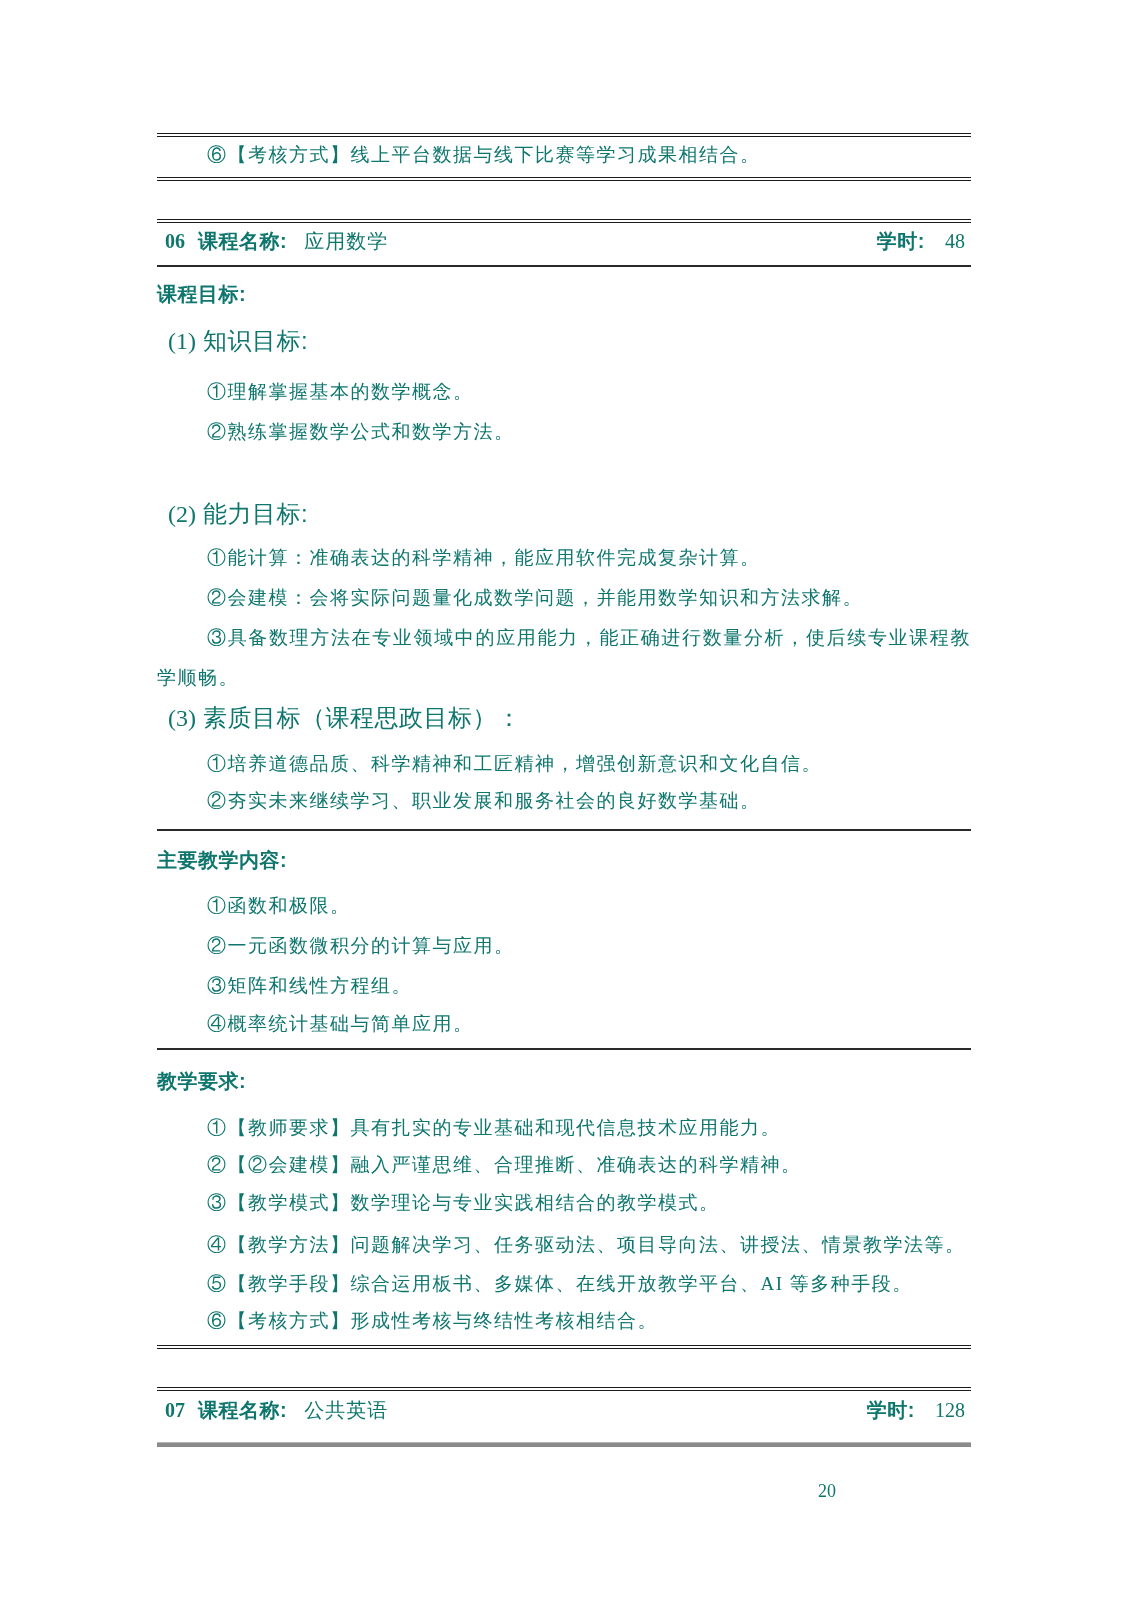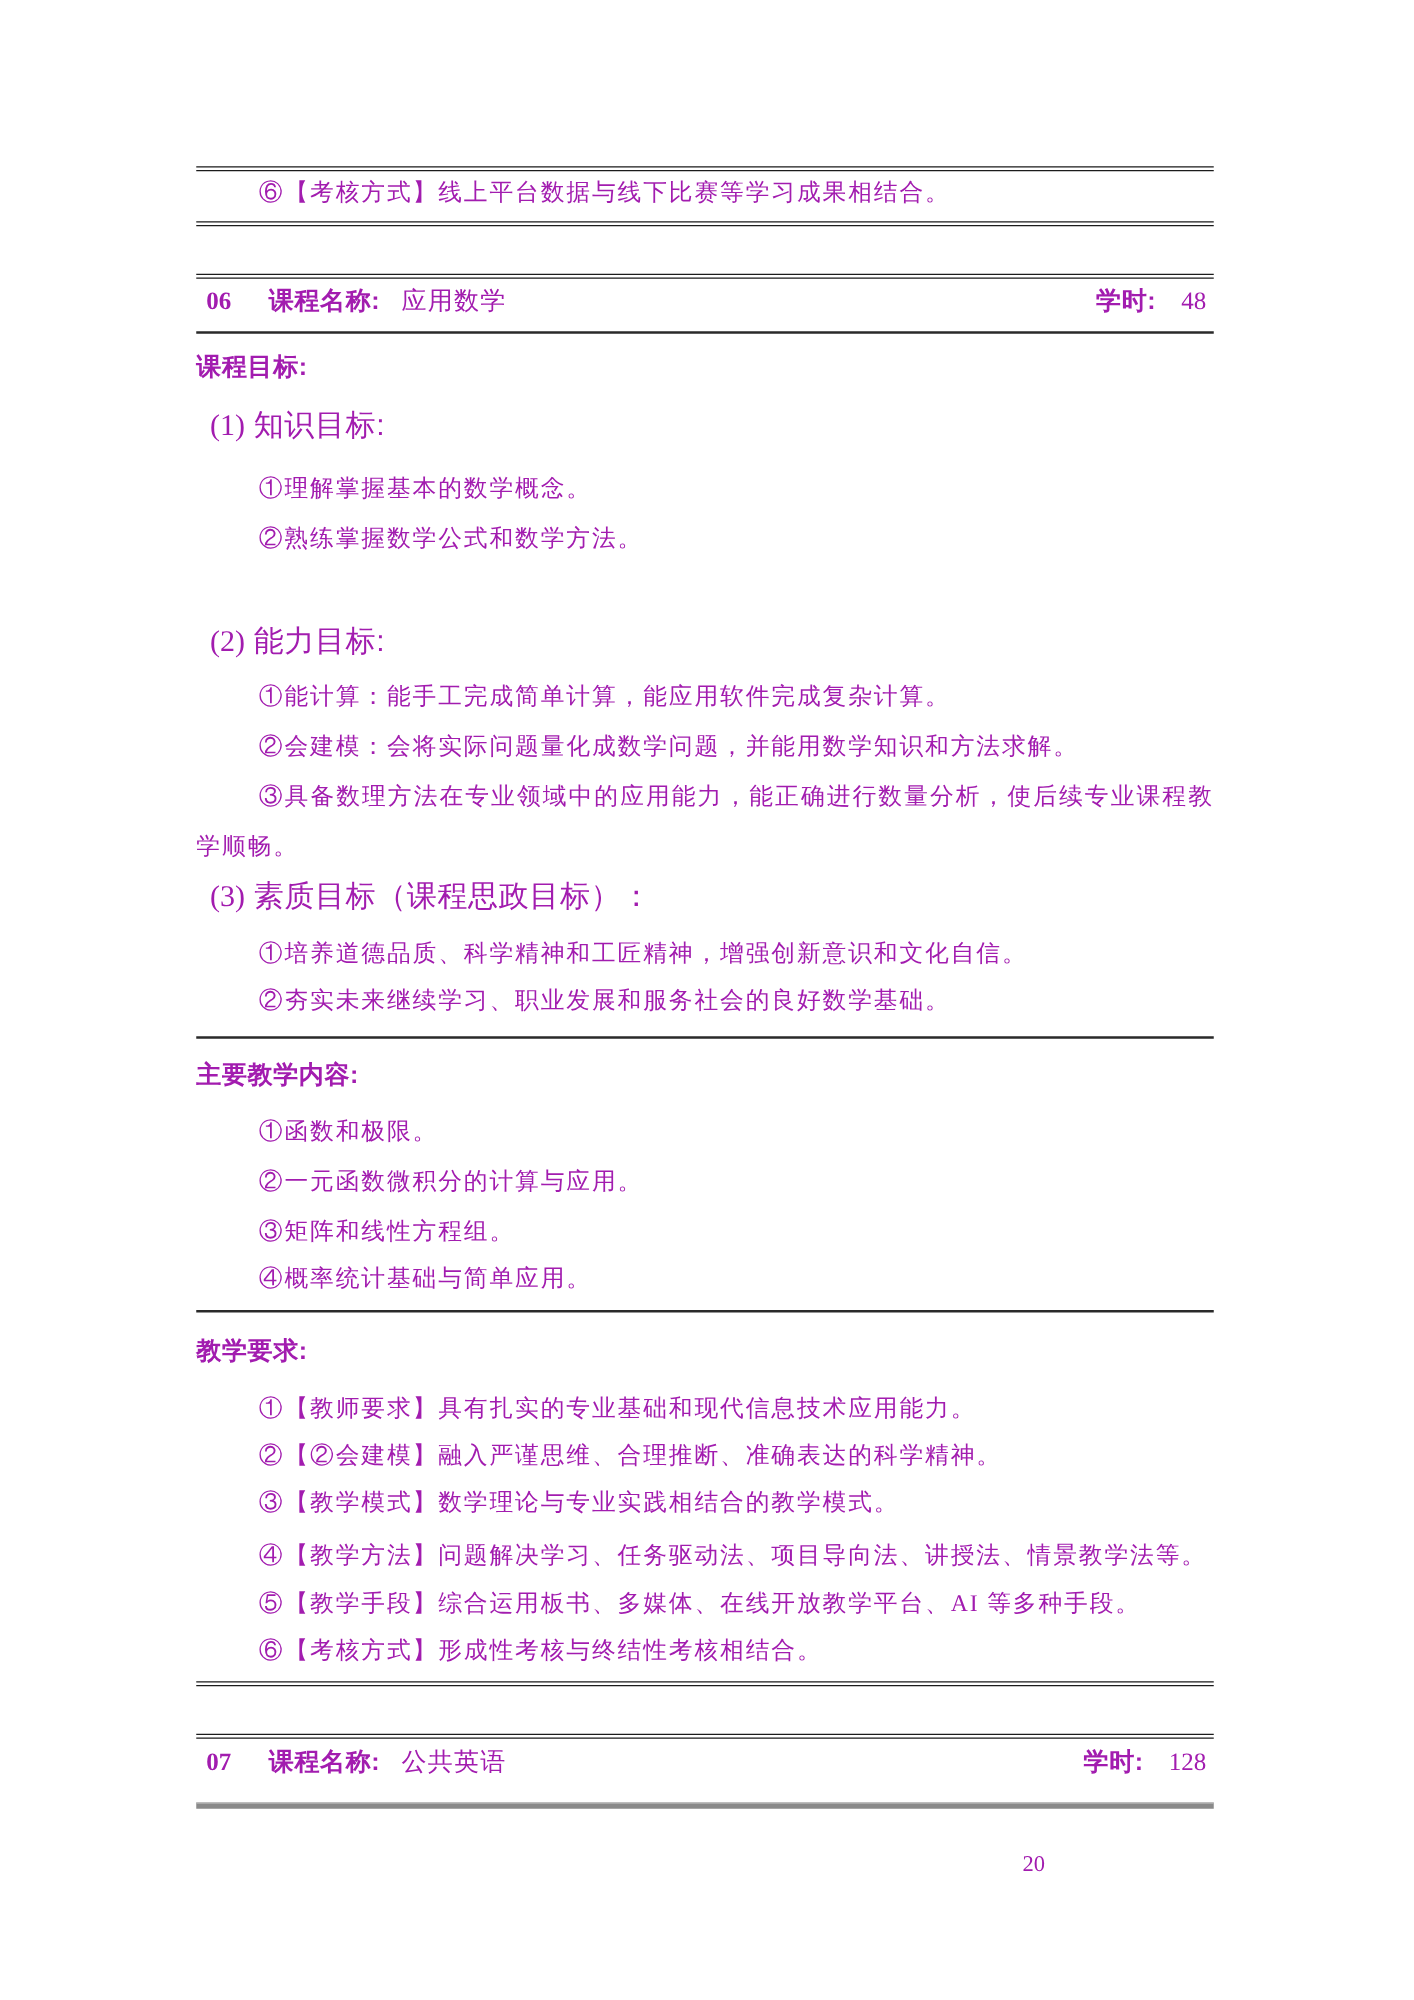--- a/index.html
+++ b/index.html
@@ -2,21 +2,21 @@
 <html><head>
 <meta charset="utf-8">
 <style>
   html, body { margin: 0; padding: 0; background: #ffffff; }
   .page {
     position: relative;
     width: 997px;
     height: 1600px;
     background: #ffffff;
     font-family: "Liberation Serif", "DejaVu Serif", serif;
-    color: #a21caf;
+    color: #0f766e;
     overflow: hidden;
   }
   
   .hr2 {
     position: absolute;
     left: 157px;
     width: 814px;
     height: 2px;
     border-top: 1.5px solid #1b1b1b;
     border-bottom: 1.5px solid #1b1b1b;
@@ -84,21 +84,21 @@
     justify-content: space-between;
     align-items: baseline;
     line-height: 30px;
   }
   .course-row .code {
     font-family: "Liberation Serif", "DejaVu Serif", serif;
     font-size: 20px; font-weight: 700;
   }
   .course-row .nlabel {
     font-family: "Liberation Sans", "DejaVu Sans", sans-serif;
-    font-size: 20px; font-weight: 700; margin-left: 26px; letter-spacing: 0.5px;
+    font-size: 20px; font-weight: 700; margin-left: 9px; letter-spacing: 0.5px;
   }
   .course-row .cname {
     font-family: "Liberation Sans", "DejaVu Sans", sans-serif;
     font-size: 20px; font-weight: 400; margin-left: 13px; letter-spacing: 1px;
   }
   .course-row .hlabel {
     font-family: "Liberation Sans", "DejaVu Sans", sans-serif;
     font-size: 20px; font-weight: 700; letter-spacing: 0.5px;
   }
   .course-row .chours {
@@ -141,21 +141,21 @@
 
   <p class="group-label" style="top:328px">
     <span class="num">(1)</span><span class="ttl">知识目标:</span>
   </p>
   <p class="body-p indent" style="top:372px">①理解掌握基本的数学概念。</p>
   <p class="body-p indent" style="top:412px">②熟练掌握数学公式和数学方法。</p>
 
   <p class="group-label" style="top:501px">
     <span class="num">(2)</span><span class="ttl">能力目标:</span>
   </p>
-  <p class="body-p indent" style="top:538px">①能计算：能手工完成简单计算，能应用软件完成复杂计算。</p>
+  <p class="body-p indent" style="top:538px">①能计算：准确表达的科学精神，能应用软件完成复杂计算。</p>
   <p class="body-p indent" style="top:578px">②会建模：会将实际问题量化成数学问题，并能用数学知识和方法求解。</p>
   <p class="body-p indent" style="top:618px">③具备数理方法在专业领域中的应用能力，能正确进行数量分析，使后续专业课程教学顺畅。</p>
 
   <p class="group-label" style="top:705px">
     <span class="num">(3)</span><span class="ttl">素质目标（课程思政目标）：</span>
   </p>
   <p class="body-p indent" style="top:781px">②夯实未来继续学习、职业发展和服务社会的良好数学基础。</p>
   <p class="body-p indent" style="top:744px">①培养道德品质、科学精神和工匠精神，增强创新意识和文化自信。</p>
 
   <div class="hr1" style="top:829px"></div>

